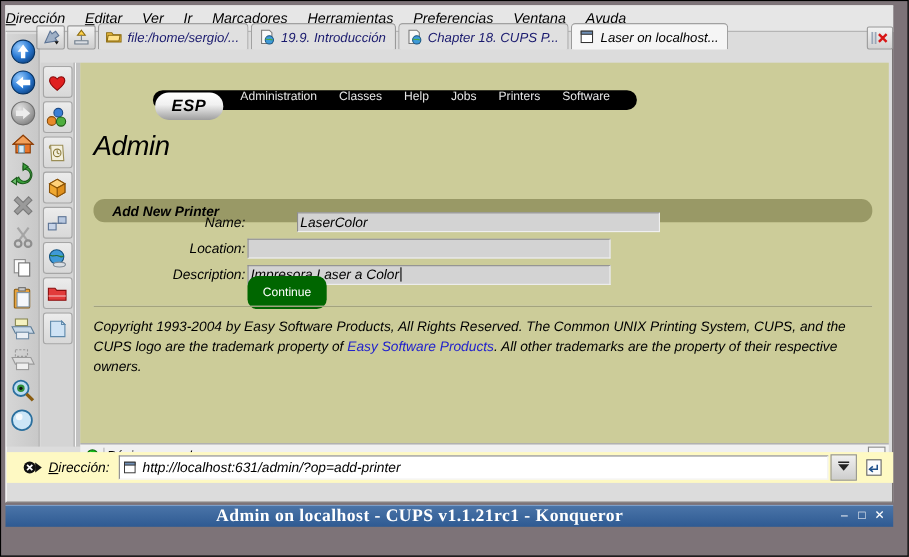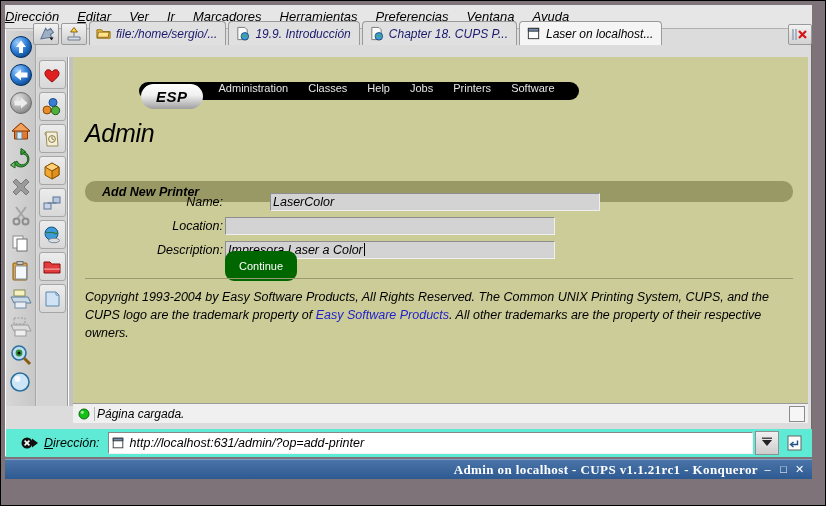--- a/index.html
+++ b/index.html
@@ -190,22 +190,22 @@
     padding-left:2px;
     border-left:1px solid #b5b5b5;
   }
   #resizegrip {
     width:16px;height:16px;margin-right:3px;
     border:1px solid #8a8a8a; background:#f6f6f6;
   }
 
   
   #addressbar {
-    position:absolute; left:5px; top:428px; width:806px; height:28px;
-    background:#5eead4;
+    position:absolute; left:5px; top:410px; width:806px; height:28px;
+    background:#fef9c3;
     display:flex; align-items:center;
   }
   #clear-icon {
     width:20px;height:16px;margin:0 4px 0 14px;
     display:flex;align-items:center;justify-content:center;
   }
   #addr-label {
     font-size:12.5px;font-style:italic;color:#000;margin-right:8px;
   }
   #addr-field {
@@ -228,23 +228,23 @@
   }
 
   
   #titlebar {
     position:absolute; left:4px; top:458px; width:807px; height:20px;
     background:linear-gradient(#4a74a8,#2e5a92);
     border-top:1px solid #7e9fc8;
     display:flex;align-items:center;
   }
   #titletext {
-    flex:1; text-align:right;
+    flex:1; text-align:center;
     font-family:"Liberation Serif", serif;
-    font-size:13px; color:#fff; font-weight:bold;
+    font-size:16px; color:#fff; font-weight:bold;
     letter-spacing:0.4px;
   }
   #titlebtns { display:flex; align-items:center; margin-right:6px; }
   #titlebtns span {
     width:13px;height:13px;margin-left:3px;
     color:#fff;font-size:11px;line-height:13px;text-align:center;
   }
   #titlefoot {
     position:absolute;left:4px;top:478px;width:807px;height:24px;
     background:#7d7378;

